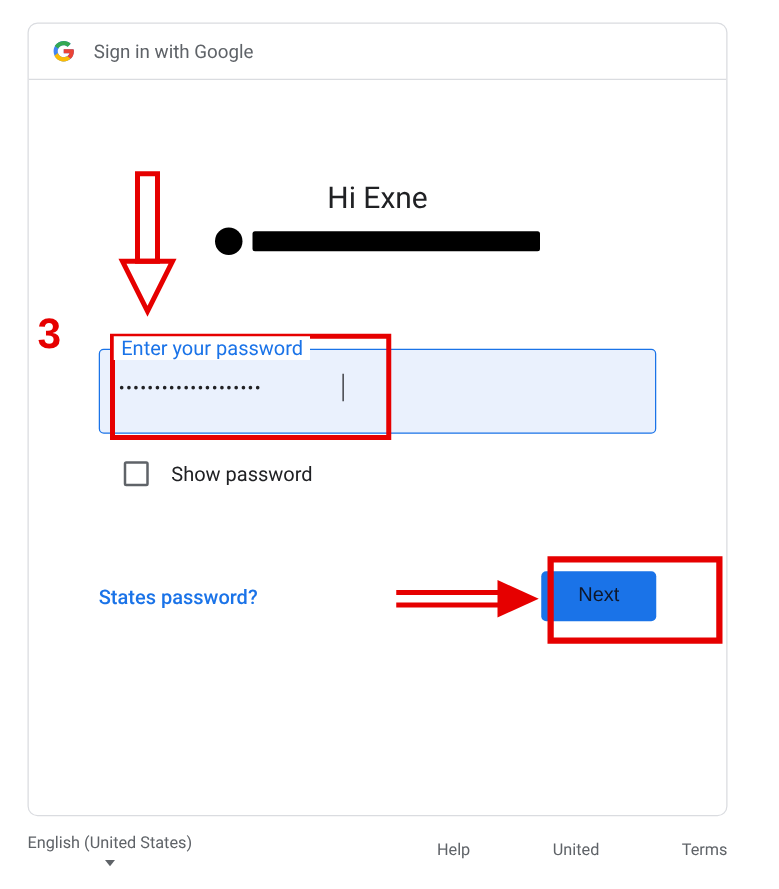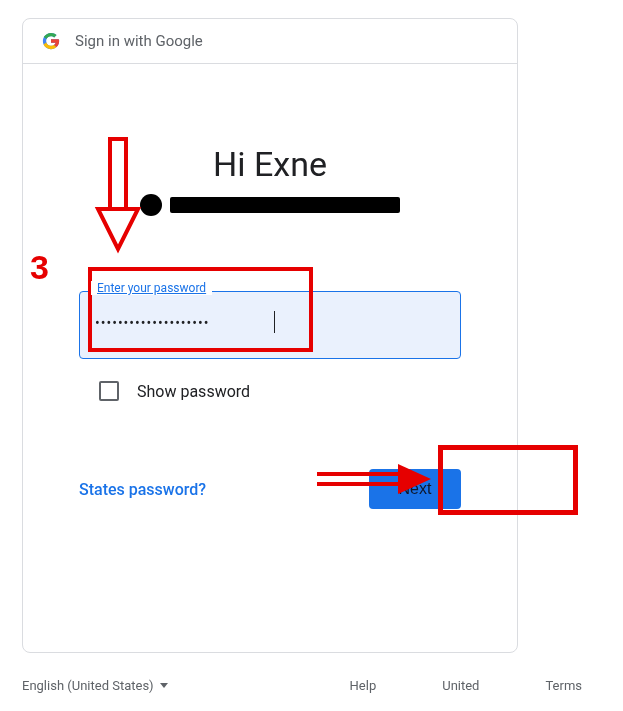--- a/index.html
+++ b/index.html
@@ -8,38 +8,38 @@
       background: #fff;
       width: 623px;
       height: 711px;
       position: relative;
       color: #202124;
     }
     .card {
       position: absolute;
       left: 22px;
       top: 18px;
-      width: 496px;
+      width: 560px;
       height: 635px;
       border: 1px solid #dadce0;
       border-radius: 8px;
       background: #fff;
       overflow: visible;
     }
     .header {
       display: flex;
       align-items: center;
       padding: 12px 18px;
       border-bottom: 1px solid #dadce0;
       gap: 14px;
     }
     .google-logo { width: 20px; height: 20px; }
     .header-text { font-size: 15px; color: #5f6368; }
     .content { padding: 50px 56px 0 56px; text-align: center; position: relative; }
-    .greeting { font-size: 34px; font-weight: 400; margin-top: 30px; }
+    .greeting { font-size: 24px; font-weight: 400; margin-top: 30px; }
     .account-row {
       display: flex;
       align-items: center;
       justify-content: center;
       gap: 8px;
       margin-top: 10px;
     }
     .avatar {
       width: 22px; height: 22px;
       background: #000;
@@ -54,24 +54,23 @@
       position: relative;
       margin-top: 75px;
       text-align: left;
     }
     .field-label {
       position: absolute;
       top: -10px;
       left: 12px;
       background: #fff;
       padding: 0 6px;
-      font-size: 12px;
+      font-size: 16px;
       color: #1a73e8;
       z-index: 2;
-      text-decoration: underline;
     }
     .password-field {
       width: 100%;
       height: 68px;
       border: 1.5px solid #1a73e8;
       background: #eaf1fd;
       border-radius: 4px;
       padding: 0 16px;
       font-size: 18px;
       letter-spacing: 1px;
@@ -141,20 +140,21 @@
       justify-content: space-between;
       align-items: center;
       font-size: 13px;
       color: #5f6368;
     }
     .lang-selector {
       display: flex;
       align-items: center;
       gap: 6px;
       cursor: pointer;
+      flex-direction: column;
     }
     .caret-down {
       display: inline-block;
       border-left: 4px solid transparent;
       border-right: 4px solid transparent;
       border-top: 5px solid #5f6368;
     }
     .footer-links { display: flex; gap: 30px; }
     .footer-links span { cursor: pointer; padding-left: 36px; }
 

